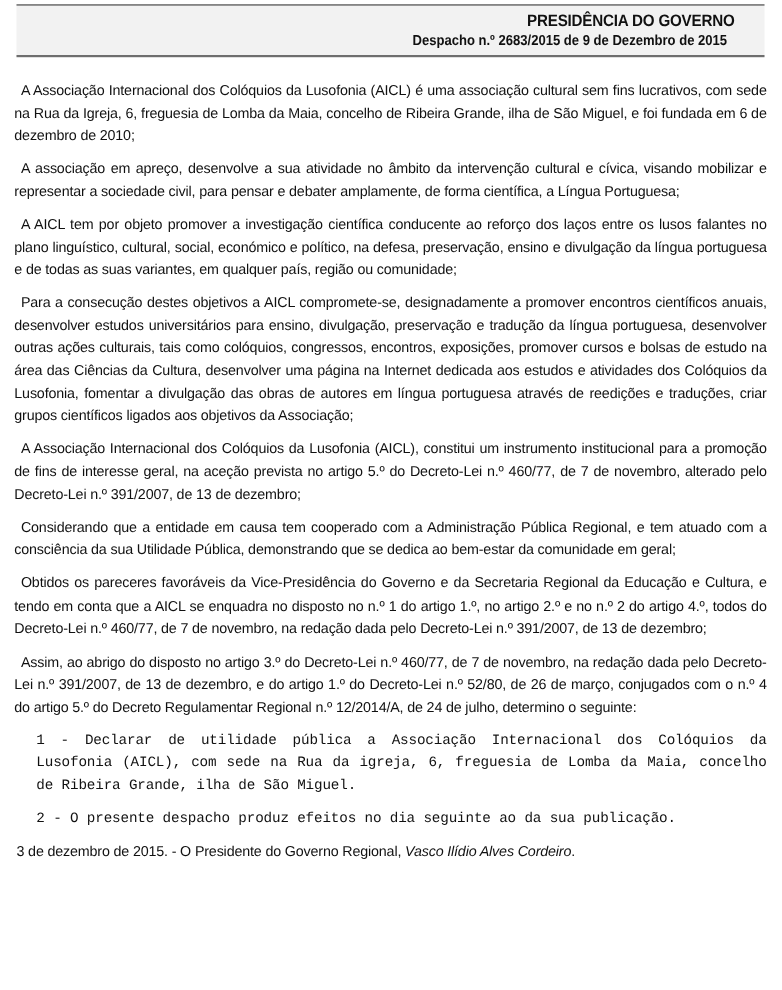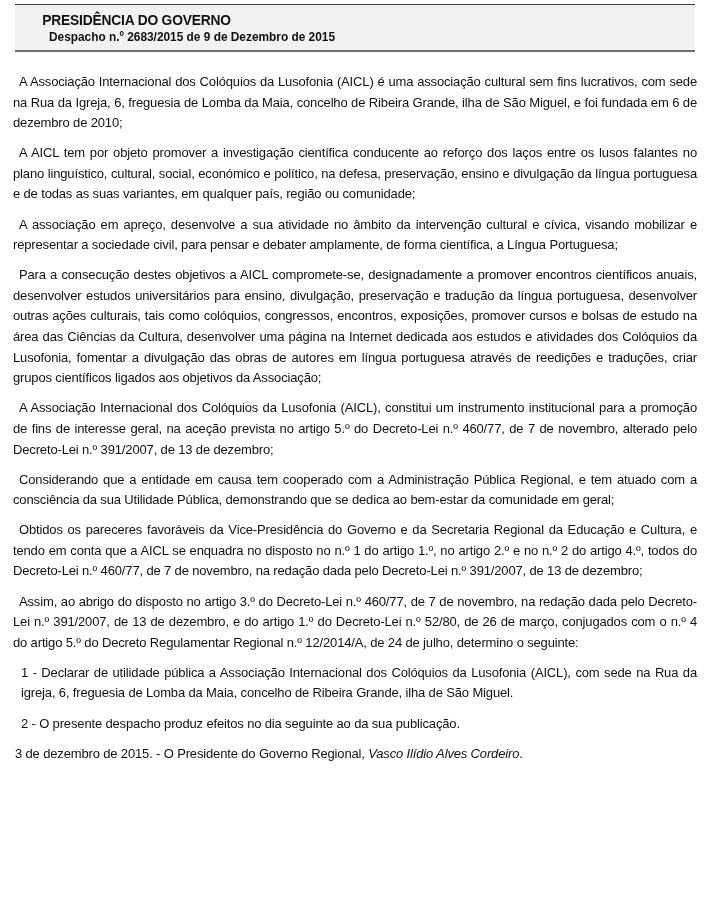--- a/index.html
+++ b/index.html
@@ -5,55 +5,55 @@
     html, body { margin: 0; padding: 0; background: #ffffff; }
     body {
       width: 711px; height: 900px; overflow: hidden; position: relative;
       font-family: "Liberation Sans", sans-serif; color: #111;
     }
     .header {
       position: absolute; left: 15px; top: 4px; width: 680px; height: 45px;
       background: #f2f2f2;
       border-top: 1.5px solid #3a3a3a;
       border-bottom: 2.5px solid #6e6e6e;
-      text-align: left;
+      text-align: right;
     }
     .header .title {
       font-weight: bold; font-size: 15px; letter-spacing: -0.2px;
       margin-top: 6px; line-height: 18px;
       transform: scaleX(0.92); transform-origin: center;
     }
     .header .subtitle {
       font-weight: bold; font-size: 13.2px; line-height: 16px;
       transform: scaleX(0.9); transform-origin: center;
     }
     .body {
       position: absolute; left: 13px; top: 72px; width: 684px;
       font-size: 13px; line-height: 20.6px;
     }
     .body p {
       margin: 0 0 9.5px 0; text-align: justify; text-indent: 6px;
       letter-spacing: -0.15px;
     }
-    .body p.item { margin-left: 8px; text-indent: 0; }
+    .body p.item { margin-left: 20px; text-indent: 0; font-family: Liberation Mono, monospace; }
     .body p.closing { text-indent: 2px; margin-top: 0; }
     .body em { font-style: italic; }
   </style>
 </head>
 <body>
 
 <div class="header">
   <div class="title">PRESIDÊNCIA DO GOVERNO</div>
   <div class="subtitle">Despacho n.º 2683/2015 de 9 de Dezembro de 2015</div>
 </div>
 
 <div class="body">
   <p>A Associação Internacional dos Colóquios da Lusofonia (AICL) é uma associação cultural sem fins lucrativos, com sede na Rua da Igreja, 6, freguesia de Lomba da Maia, concelho de Ribeira Grande, ilha de São Miguel, e foi fundada em 6 de dezembro de 2010;</p>
+  <p>A associação em apreço, desenvolve a sua atividade no âmbito da intervenção cultural e cívica, visando mobilizar e representar a sociedade civil, para pensar e debater amplamente, de forma científica, a Língua Portuguesa;</p>
   <p>A AICL tem por objeto promover a investigação científica conducente ao reforço dos laços entre os lusos falantes no plano linguístico, cultural, social, económico e político, na defesa, preservação, ensino e divulgação da língua portuguesa e de todas as suas variantes, em qualquer país, região ou comunidade;</p>
-  <p>A associação em apreço, desenvolve a sua atividade no âmbito da intervenção cultural e cívica, visando mobilizar e representar a sociedade civil, para pensar e debater amplamente, de forma científica, a Língua Portuguesa;</p>
   <p>Para a consecução destes objetivos a AICL compromete-se, designadamente a promover encontros científicos anuais, desenvolver estudos universitários para ensino, divulgação, preservação e tradução da língua portuguesa, desenvolver outras ações culturais, tais como colóquios, congressos, encontros, exposições, promover cursos e bolsas de estudo na área das Ciências da Cultura, desenvolver uma página na Internet dedicada aos estudos e atividades dos Colóquios da Lusofonia, fomentar a divulgação das obras de autores em língua portuguesa através de reedições e traduções, criar grupos científicos ligados aos objetivos da Associação;</p>
   <p>A Associação Internacional dos Colóquios da Lusofonia (AICL), constitui um instrumento institucional para a promoção de fins de interesse geral, na aceção prevista no artigo 5.º do Decreto-Lei n.º 460/77, de 7 de novembro, alterado pelo Decreto-Lei n.º 391/2007, de 13 de dezembro;</p>
   <p>Considerando que a entidade em causa tem cooperado com a Administração Pública Regional, e tem atuado com a consciência da sua Utilidade Pública, demonstrando que se dedica ao bem-estar da comunidade em geral;</p>
   <p>Obtidos os pareceres favoráveis da Vice-Presidência do Governo e da Secretaria Regional da Educação e Cultura, e tendo em conta que a AICL se enquadra no disposto no n.º 1 do artigo 1.º, no artigo 2.º e no n.º 2 do artigo 4.º, todos do Decreto-Lei n.º 460/77, de 7 de novembro, na redação dada pelo Decreto-Lei n.º 391/2007, de 13 de dezembro;</p>
   <p>Assim, ao abrigo do disposto no artigo 3.º do Decreto-Lei n.º 460/77, de 7 de novembro, na redação dada pelo Decreto-Lei n.º 391/2007, de 13 de dezembro, e do artigo 1.º do Decreto-Lei n.º 52/80, de 26 de março, conjugados com o n.º 4 do artigo 5.º do Decreto Regulamentar Regional n.º 12/2014/A, de 24 de julho, determino o seguinte:</p>
   <p class="item">1 - Declarar de utilidade pública a Associação Internacional dos Colóquios da Lusofonia (AICL), com sede na Rua da igreja, 6, freguesia de Lomba da Maia, concelho de Ribeira Grande, ilha de São Miguel.</p>
   <p class="item">2 - O presente despacho produz efeitos no dia seguinte ao da sua publicação.</p>
   <p class="closing"><span>3 de dezembro de 2015. - O Presidente do Governo Regional, </span><em>Vasco Ilídio Alves Cordeiro</em><span>.</span></p>
 </div>
 

